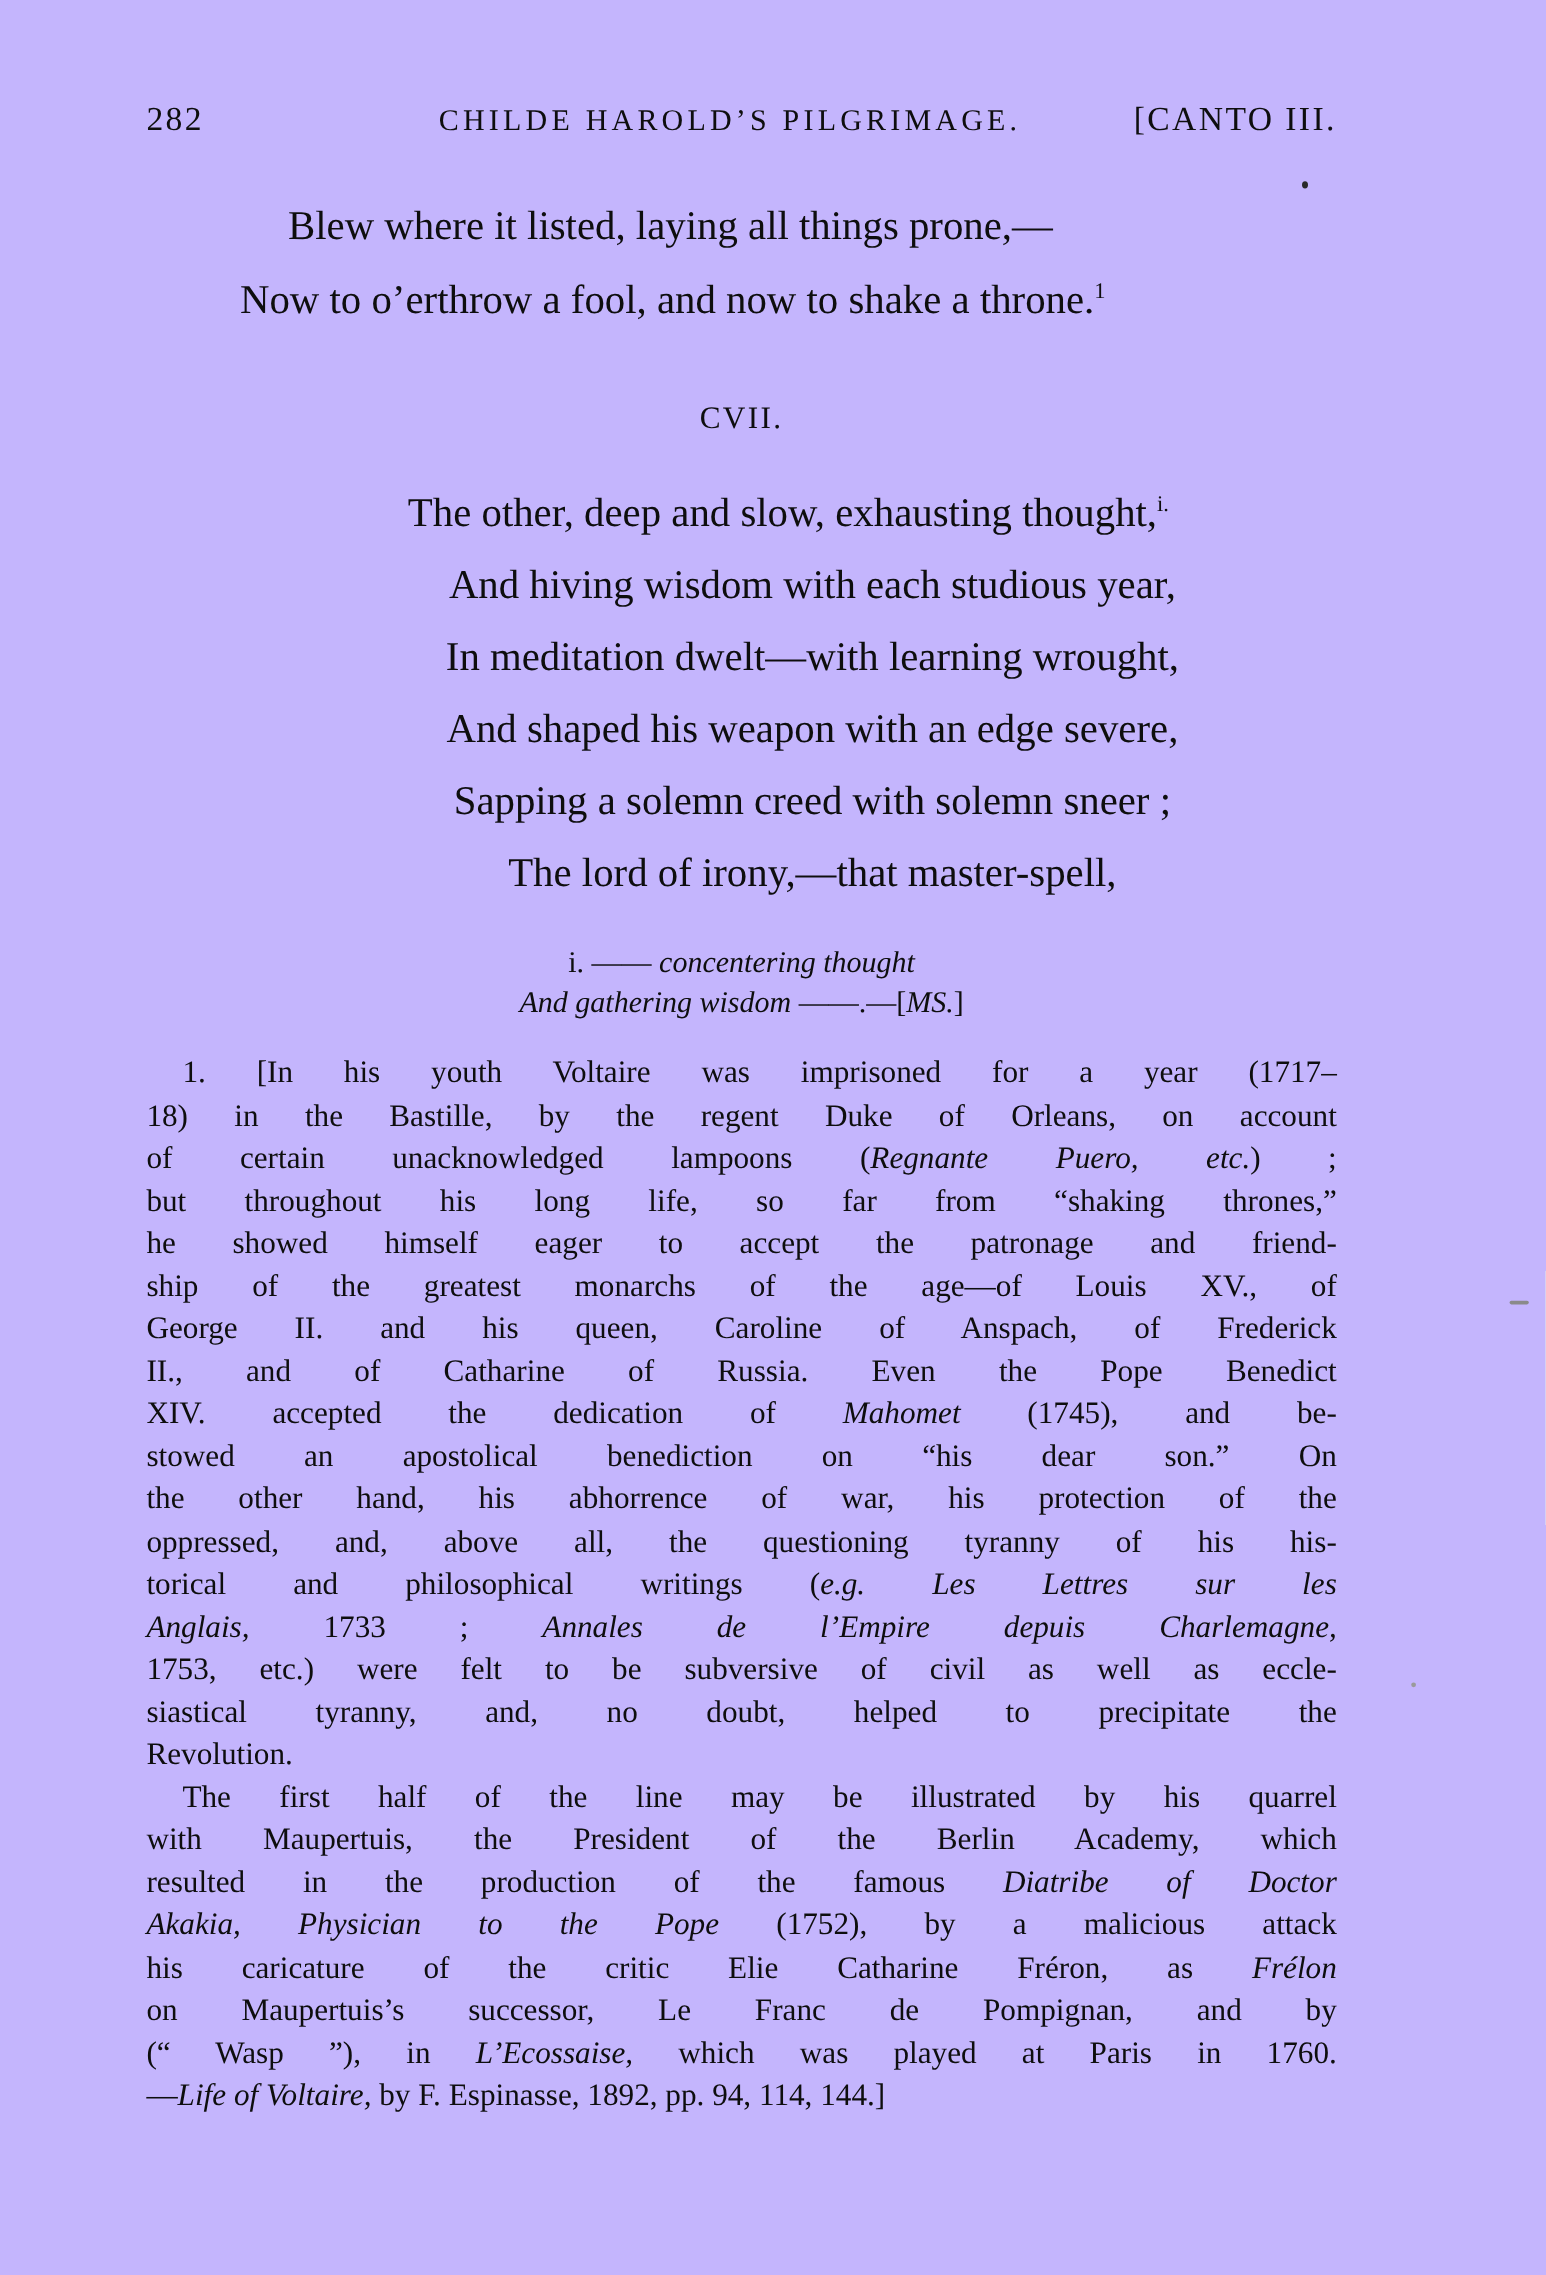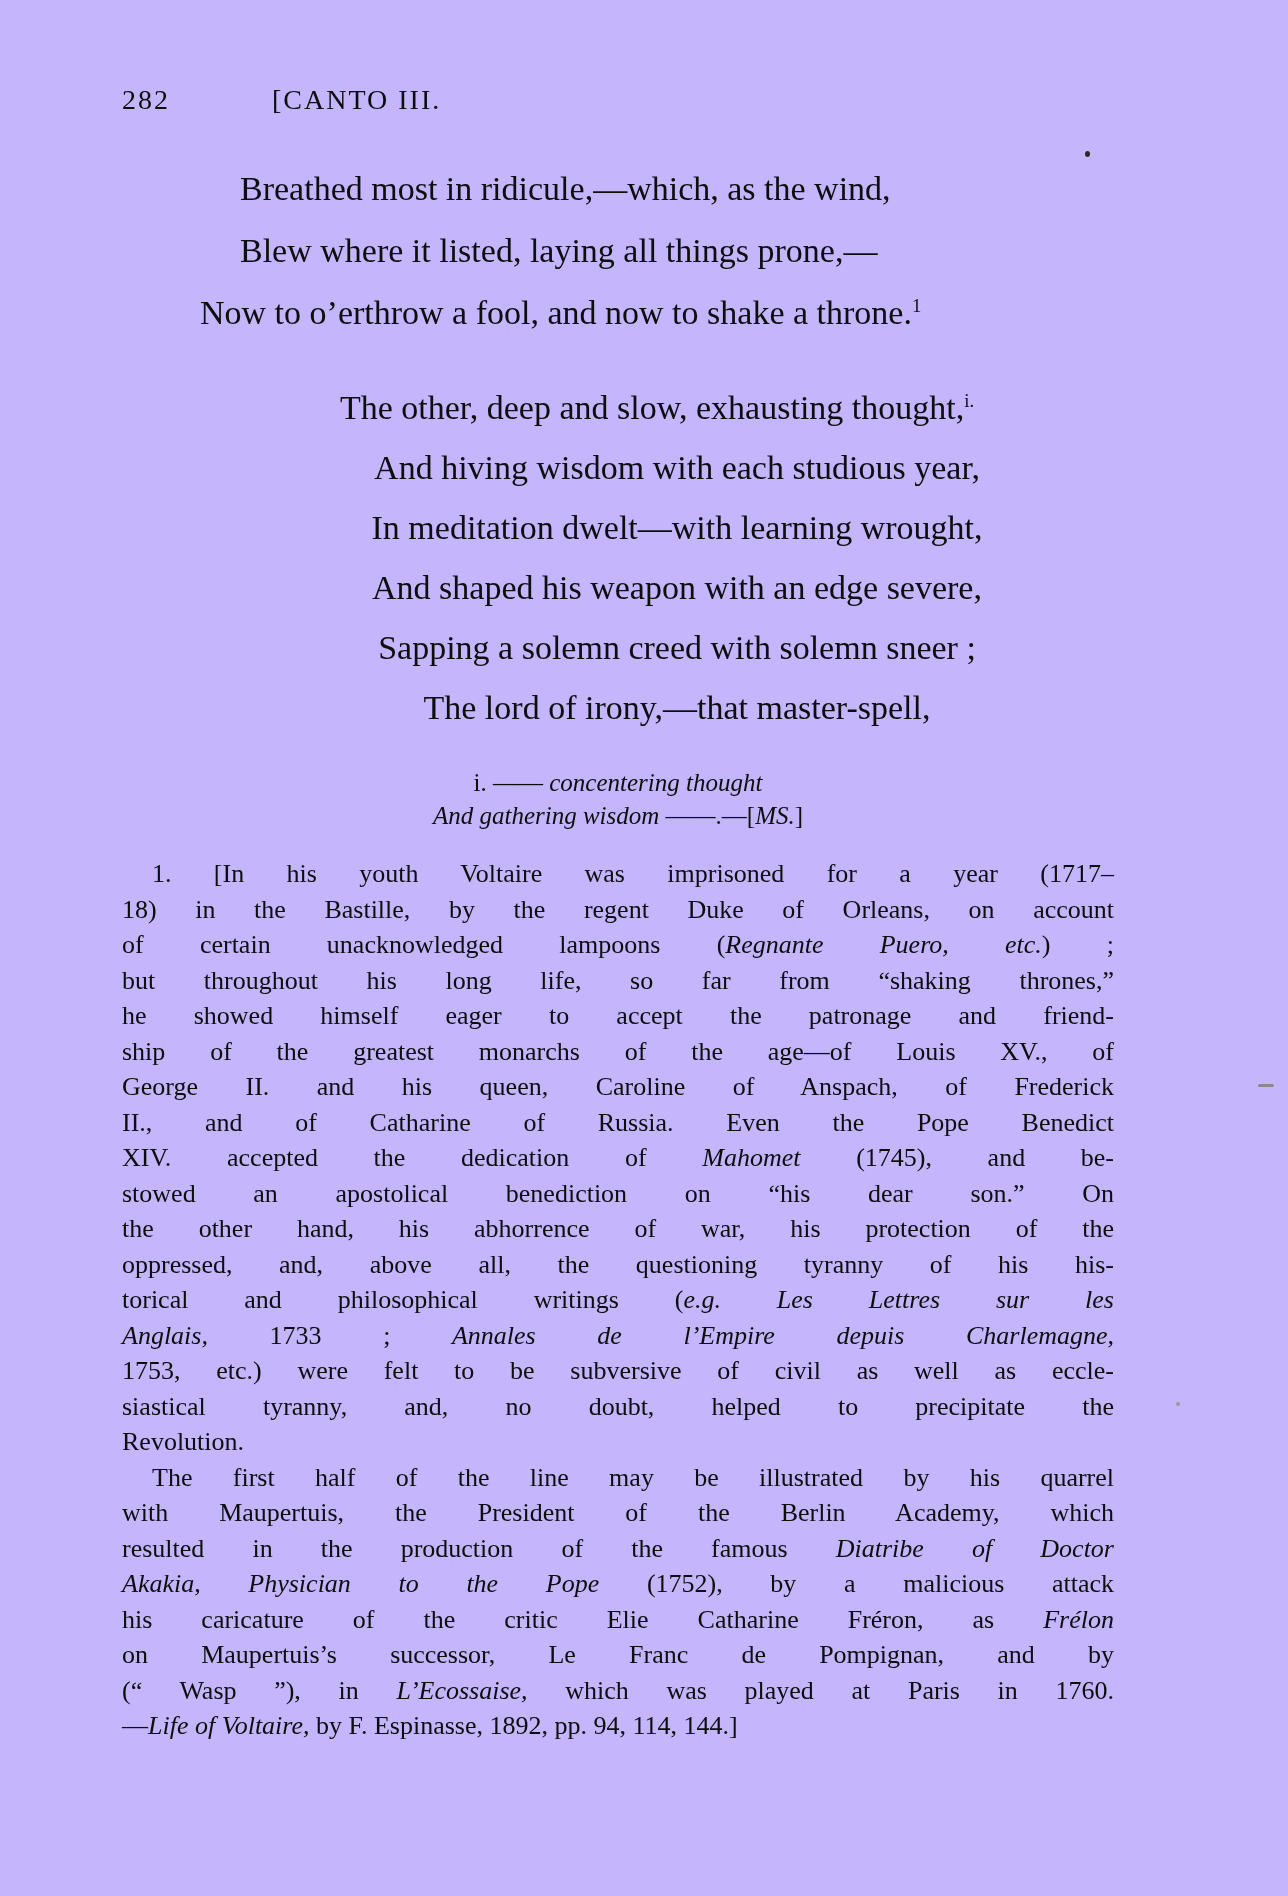--- a/index.html
+++ b/index.html
@@ -70,29 +70,30 @@
 
 <div class="page">
   <div class="artifact dot1"></div>
   <div class="artifact tick1"></div>
   <div class="artifact dot2"></div>
 
   <div class="content">
 
     <div class="header">
       <span class="pgnum">282</span>
+      <span class="title">CHILDE HAROLD’S PILGRIMAGE.</span>
       <span class="canto">[CANTO III.</span>
     </div>
 
     <div class="poem cvi">
-        <div class="poem-line"><span>Breathed most in ridicule,—which, as the wind,</span></div>
         <div class="poem-line"><span>Blew where it listed, laying all things prone,—</span></div>
         <div class="poem-line flush"><span>Now to o’erthrow a fool, and now to shake a throne.</span><sup>1</sup></div>
       </div>
 
+    <div class="stanza-heading">CVII.</div>
 
     <div class="poem cvii">
         <div class="poem-line flush"><span>The other, deep and slow, exhausting thought,</span><sup>i.</sup></div>
         <div class="poem-line"><span>And hiving wisdom with each studious year,</span></div>
         <div class="poem-line"><span>In meditation dwelt—with learning wrought,</span></div>
         <div class="poem-line"><span>And shaped his weapon with an edge severe,</span></div>
         <div class="poem-line"><span>Sapping a solemn creed with solemn sneer ;</span></div>
         <div class="poem-line"><span>The lord of irony,—that master-spell,</span></div>
       </div>
 

